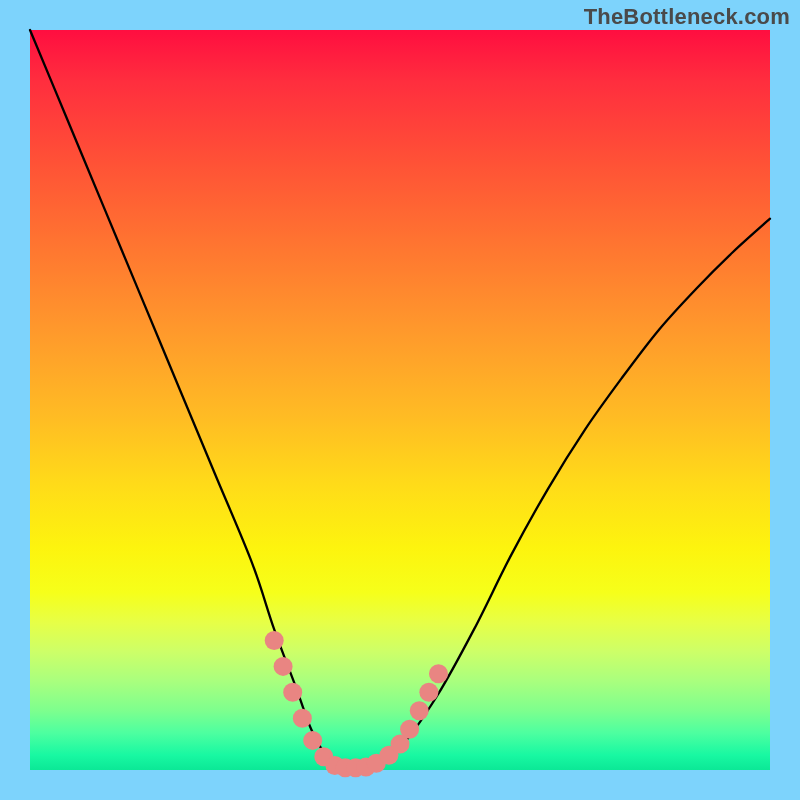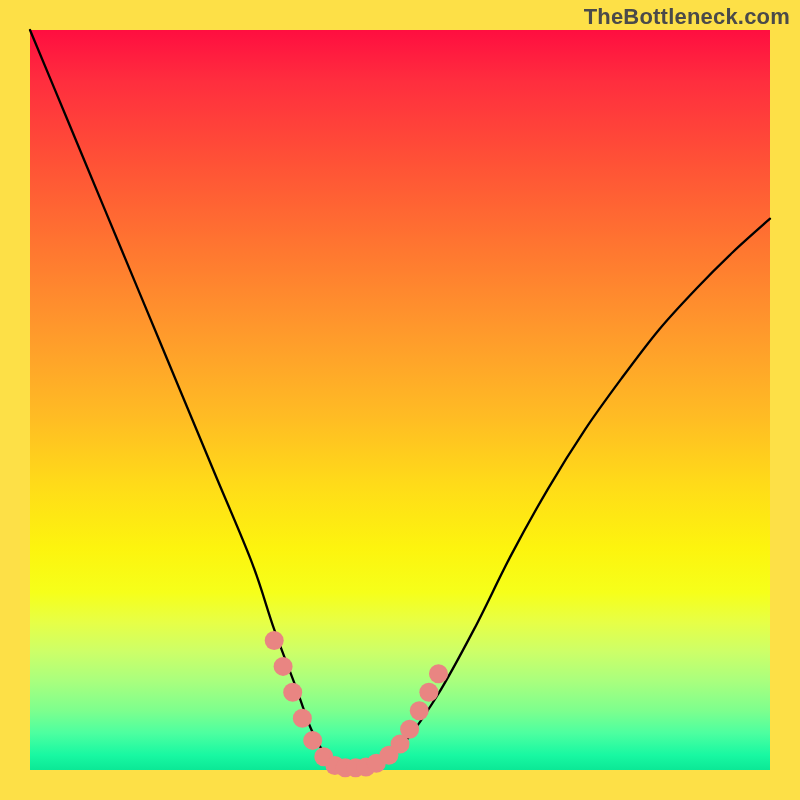--- a/index.html
+++ b/index.html
@@ -8,21 +8,21 @@
     width: 800px;
     height: 800px;
     overflow: hidden;
     background: #000;
     font-family: Arial, Helvetica, sans-serif;
   }
   .outer {
     position: relative;
     width: 800px;
     height: 800px;
-    background: #fde047;
+    background: #7dd3fc;
   }
   .watermark {
     position: absolute;
     top: 4px;
     right: 10px;
     color: #4a4a4a;
     font-size: 22px;
     font-weight: 600;
     letter-spacing: 0.2px;
     z-index: 30;

